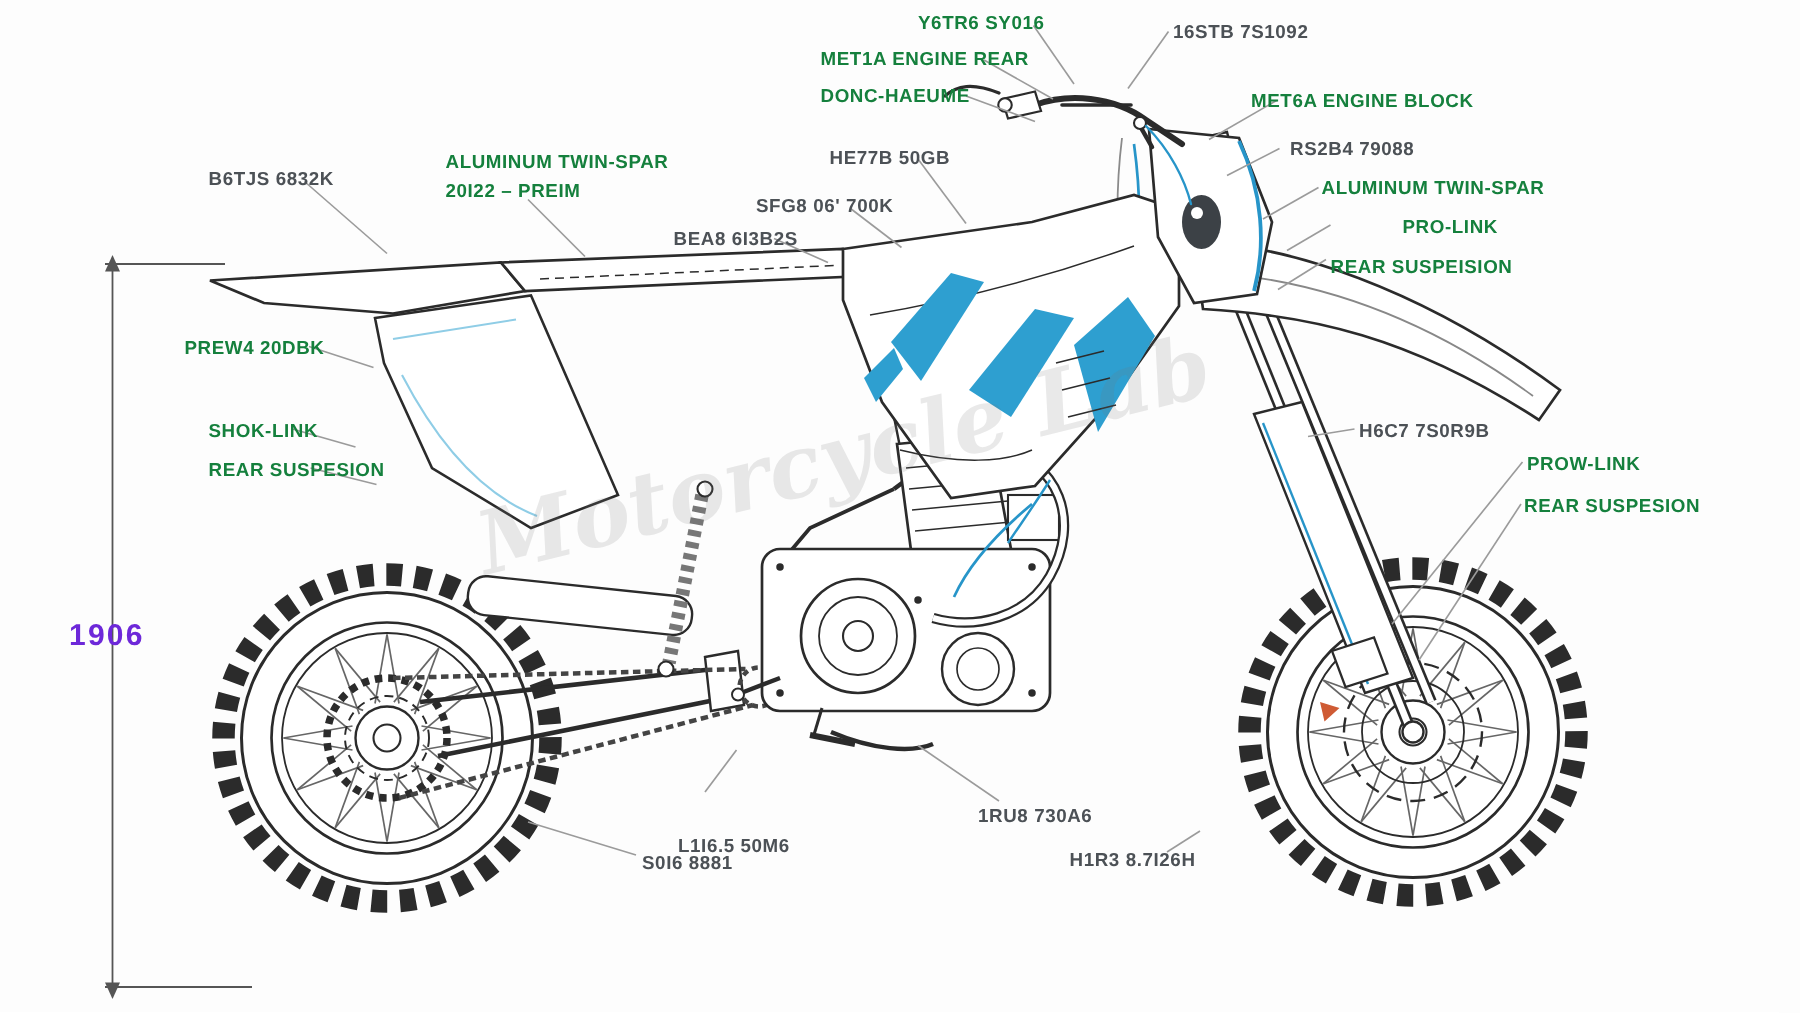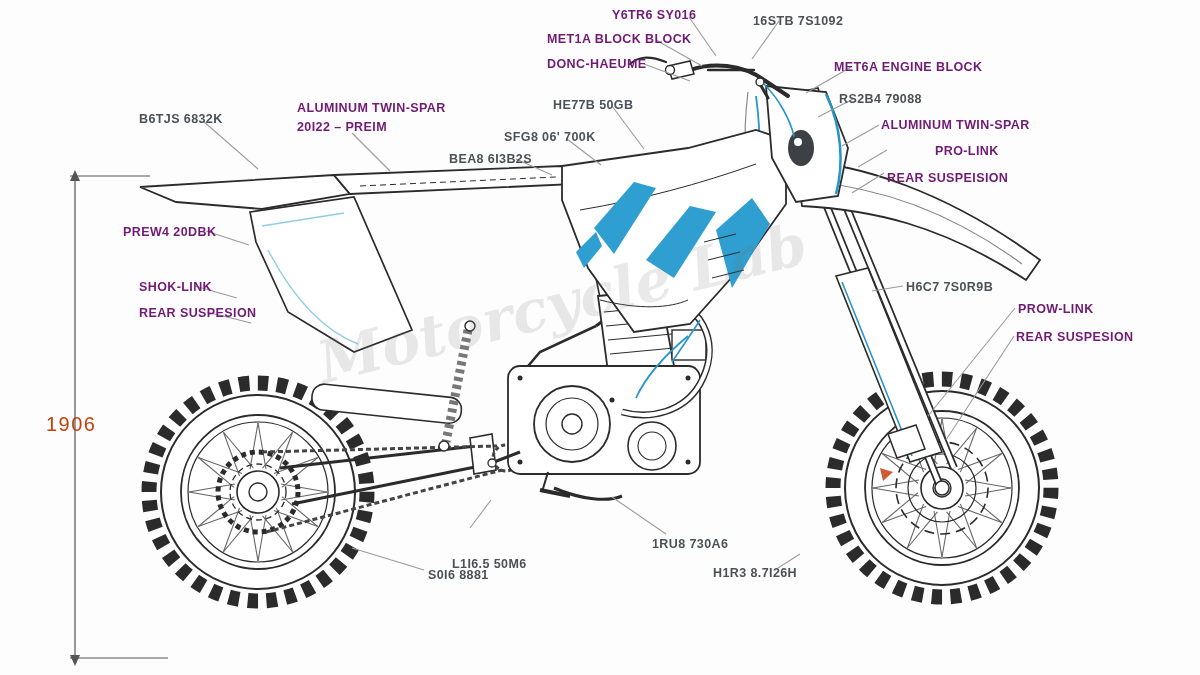--- a/index.html
+++ b/index.html
@@ -1,33 +1,33 @@
 <!DOCTYPE html>
 <html><head>
 <meta charset="utf-8">
 <style>
   html,body{margin:0;padding:0;background:#fff;}
   .stage{position:relative;width:1200px;height:675px;background:#fdfdfd;overflow:hidden;
          font-family:"Liberation Sans",sans-serif;}
   svg{position:absolute;left:0;top:0;}
   .label{position:absolute;font-weight:bold;font-size:12.5px;line-height:1.5;
          letter-spacing:.4px;white-space:nowrap;}
-  .blue{color:#701a75;}
+  .blue{color:#15803d;}
   .dark{color:#4C5156;}
-  .lb1{left:612px;top:6px}   .lb2{left:753px;top:12px}  .lb3{left:547px;top:30px}
-  .lb4{left:547px;top:55px}  .lb5{left:834px;top:58px}  .lb6{left:839px;top:90px}
+  .lb1{left:612px;top:6px}   .lb2{left:782px;top:12px}  .lb3{left:547px;top:30px}
+  .lb4{left:547px;top:55px}  .lb5{left:834px;top:58px}  .lb6{left:860px;top:90px}
   .lb7{left:881px;top:116px} .lb8{left:935px;top:142px} .lb9{left:887px;top:169px}
   .lb10{left:297px;top:99px} .lb11{left:139px;top:110px}.lb12{left:553px;top:96px}
   .lb13{left:504px;top:128px}.lb14{left:449px;top:150px}.lb15{left:123px;top:223px}
   .lb16{left:139px;top:278px}.lb17{left:139px;top:304px}.lb18{left:906px;top:278px}
   .lb19{left:1018px;top:300px}.lb20{left:1016px;top:328px}.lb21{left:452px;top:555px}
   .lb22{left:652px;top:535px}.lb23{left:428px;top:566px}.lb24{left:713px;top:564px}
   .lb10 span{display:block;}
-  .dim{position:absolute;left:46px;top:413px;font-weight:normal;font-size:20px;
-       letter-spacing:1.5px;color:#c2410c;text-align:center;}
+  .dim{position:absolute;left:46px;top:413px;font-weight:bold;font-size:20px;
+       letter-spacing:1.5px;color:#6d28d9;text-align:center;}
   .watermark{position:absolute;left:310px;top:255px;width:620px;
        font-family:"DejaVu Serif",serif;font-style:italic;font-weight:bold;
        font-size:58px;color:rgba(120,120,120,0.16);transform:rotate(-14deg);
        pointer-events:none;}
 </style>
 </head>
 <body>
 
 <div class="stage">
 
@@ -228,21 +228,21 @@
       <path d="M75,666 l-5,-11 h10 Z" stroke="none"></path>
       <line x1="70" y1="176" x2="150" y2="176"></line>
       <line x1="70" y1="658" x2="168" y2="658"></line>
     </g>
   </svg>
 
   <div class="watermark">Motorcycle Lab</div>
 
   <div class="label blue lb1">Y6TR6 SY016</div>
   <div class="label dark lb2">16STB 7S1092</div>
-  <div class="label blue lb3">MET1A BLOCK BLOCK</div>
+  <div class="label blue lb3">MET1A ENGINE REAR</div>
   <div class="label blue lb4">DONC-HAEUME</div>
   <div class="label blue lb5">MET6A ENGINE BLOCK</div>
   <div class="label dark lb6">RS2B4 79088</div>
   <div class="label blue lb7">ALUMINUM TWIN-SPAR</div>
   <div class="label blue lb8">PRO-LINK</div>
   <div class="label blue lb9">REAR SUSPEISION</div>
   <div class="label blue lb10">
     <span>ALUMINUM TWIN-SPAR</span>
     <span>20I22 – PREIM</span>
   </div>

